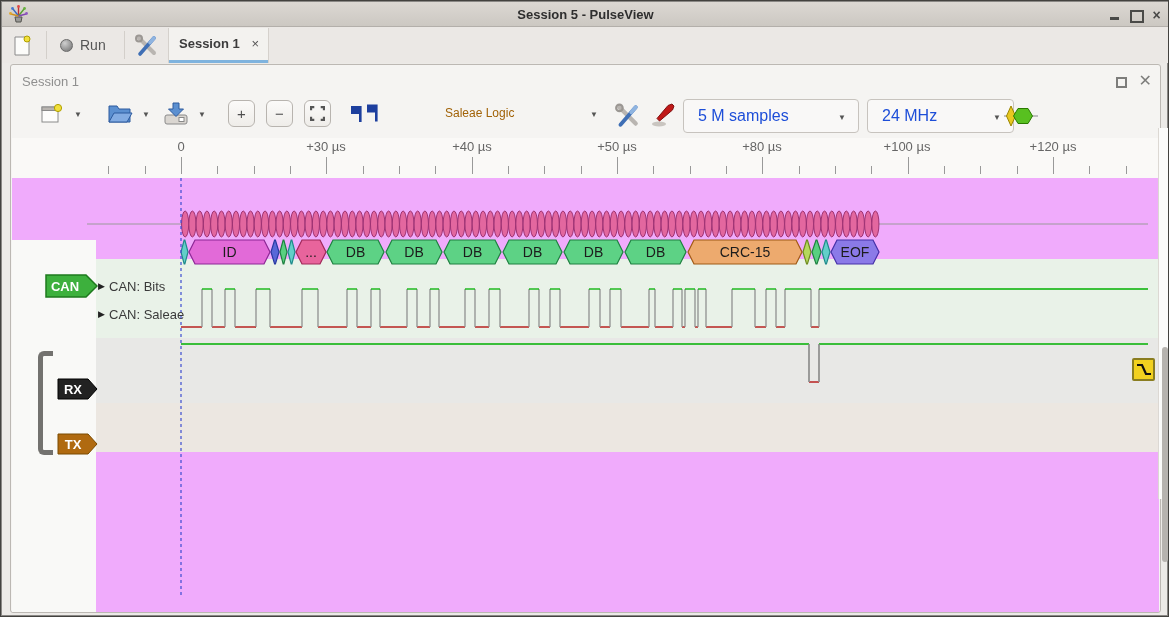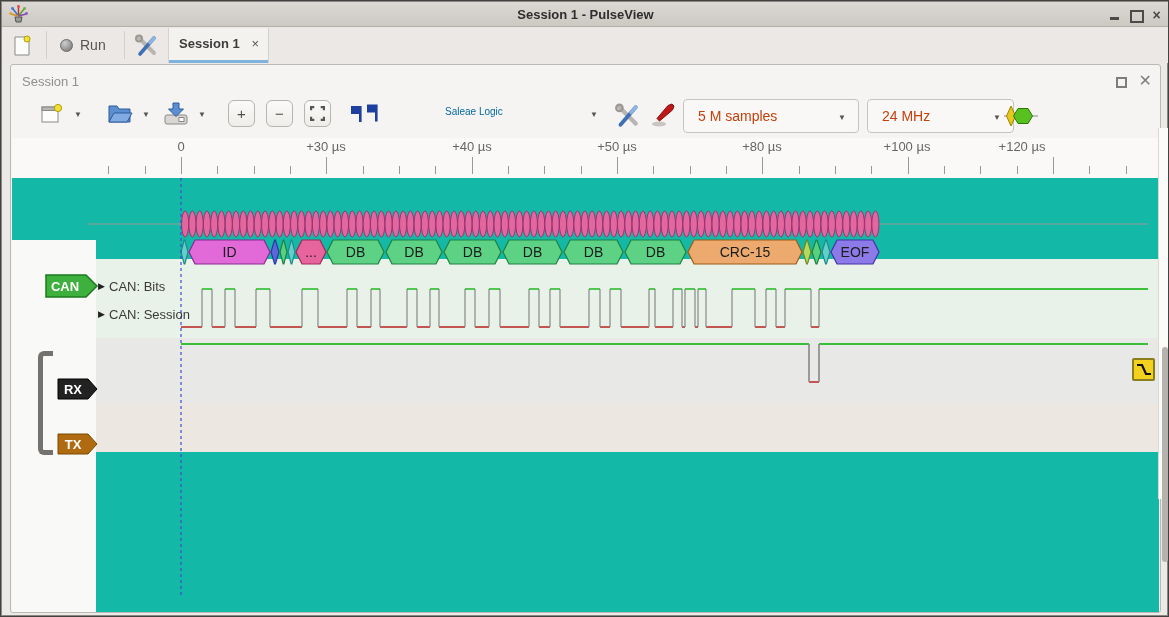--- a/index.html
+++ b/index.html
@@ -39,29 +39,29 @@
   .panel{left:9px;top:63px;width:1151px;height:549px;background:#f5f4f2;
     border:1px solid #bcb8b3;border-radius:3px;}
   .panel-title{left:11px;top:9px;font-size:13px;color:#8f8f8f;}
   .panel-undock{right:33px;top:12px;width:11px;height:11px;border:2px solid #7d7d7b;cursor:pointer;}
   .panel-close{right:8px;top:6px;font-size:16px;color:#7d7d7b;cursor:pointer;}
   .caret{font-size:8px;color:#555;cursor:pointer;}
   .sq-btn{width:27px;height:27px;border:1px solid #b8b4af;border-radius:6px;
     background:linear-gradient(#fbfaf9,#efede9);text-align:center;cursor:pointer;
     font-size:15px;color:#4e4e4e;line-height:25px;}
   .combo{height:34px;border:1px solid #c7c3be;border-radius:4px;background:#f9f8f7;cursor:pointer;}
-  .combo-text{left:14px;top:0;height:32px;line-height:32px;font-size:14px;color:#c2410c;}
+  .combo-text{left:14px;top:0;height:32px;line-height:32px;font-size:16px;color:#1d4ed8;}
   .combo-caret{right:12px;top:13px;}
-  .device-label{font-size:10px;color:#0369a1;cursor:pointer;}
+  .device-label{font-size:12px;color:#a16207;cursor:pointer;}
   
   .ruler{left:1px;top:73px;width:1147px;height:40px;background:#faf9f7;cursor:pointer;}
   .ruler-label{position:absolute;top:1px;font-size:13px;color:#666;transform:translateX(-50%);white-space:nowrap;}
   .rtick{position:absolute;width:1px;background:#999;}
   
-  .trace-area{left:1px;top:113px;width:1147px;height:434px;background:#14b8a6;overflow:hidden;cursor:default;}
+  .trace-area{left:1px;top:113px;width:1147px;height:434px;background:#f0abfc;overflow:hidden;cursor:default;}
   .band{left:84px;width:1062px;}
   .band-dec{top:81px;height:79px;background:#e9f2e8;}
   .band-rx{top:160px;height:65px;background:#e8e8e6;}
   .band-tx{top:225px;height:49px;background:#ece7e1;}
   .left-margin{left:0;top:62px;width:84px;height:372px;background:#f9f9f7;}
   .row-label{font-size:13px;color:#3a3a3a;white-space:nowrap;}
   .expander{font-size:9px;color:#222;cursor:pointer;}
   .wave-svg{left:0;top:0;pointer-events:none;}
   .trigger-badge{left:1120px;top:180px;width:23px;height:23px;background:#f2d11f;
     border:2px solid #8a7d20;border-radius:2px;cursor:pointer;}
@@ -83,21 +83,21 @@
       <line x1="10.5" y1="12" x2="5" y2="5" stroke="#3868c0" stroke-width="1.4"></line>
       <line x1="10.5" y1="12" x2="16" y2="5" stroke="#58a030" stroke-width="1.4"></line>
       <line x1="10.5" y1="12" x2="3" y2="10" stroke="#d09020" stroke-width="1.4"></line>
       <line x1="10.5" y1="12" x2="18" y2="10" stroke="#8048b0" stroke-width="1.4"></line>
       <circle cx="10.5" cy="2.5" r="1.4" fill="#e04848"></circle>
       <circle cx="4.5" cy="4.5" r="1.4" fill="#4878d0"></circle>
       <circle cx="16.5" cy="4.5" r="1.4" fill="#68b040"></circle>
       <circle cx="2.5" cy="9.5" r="1.4" fill="#e0a830"></circle>
       <circle cx="18.5" cy="9.5" r="1.4" fill="#9058c0"></circle>
     </svg>
-    <div class="abs title-text">Session 1 - PulseView</div>
+    <div class="abs title-text">Session 5 - PulseView</div>
     <div class="abs win-btn btn-min"></div>
     <div class="abs win-btn btn-max"></div>
     <div class="abs win-btn btn-close">×</div>
   </div>
 
   <div class="abs main-toolbar">
     <svg class="abs icon-btn" style="left:10px;top:7px" width="20" height="23" viewBox="0 0 20 23">
       <path d="M3 3 h10 l4 4 v14 H3 Z" fill="#fcfcfa" stroke="#8a8a8a"></path>
       <path d="M13 3 l4 4 h-4 Z" fill="#d8d4d0" stroke="#8a8a8a"></path>
       <circle cx="15" cy="5" r="3" fill="#f2e03c" stroke="#b0a000"></circle>
@@ -198,21 +198,21 @@
       </svg>
     </div>
 
     <div class="abs ruler" id="ruler">
         <div class="ruler-label" style="left: 169px;">0</div>
         <div class="ruler-label" style="left: 314px;">+30 µs</div>
         <div class="ruler-label" style="left: 460px;">+40 µs</div>
         <div class="ruler-label" style="left: 605px;">+50 µs</div>
         <div class="ruler-label" style="left: 750px;">+80 µs</div>
         <div class="ruler-label" style="left: 895px;">+100 µs</div>
-        <div class="ruler-label" style="left: 1010px;">+120 µs</div>
+        <div class="ruler-label" style="left: 1041px;">+120 µs</div>
         <div class="rtick" style="left: 96.334px; top: 28px; height: 8px;"></div>
         <div class="rtick" style="left: 132.667px; top: 28px; height: 8px;"></div>
         <div class="rtick" style="left: 169px; top: 19px; height: 17px;"></div>
         <div class="rtick" style="left: 205.333px; top: 28px; height: 8px;"></div>
         <div class="rtick" style="left: 241.666px; top: 28px; height: 8px;"></div>
         <div class="rtick" style="left: 277.999px; top: 28px; height: 8px;"></div>
         <div class="rtick" style="left: 314.332px; top: 19px; height: 17px;"></div>
         <div class="rtick" style="left: 350.665px; top: 28px; height: 8px;"></div>
         <div class="rtick" style="left: 386.998px; top: 28px; height: 8px;"></div>
         <div class="rtick" style="left: 423.331px; top: 28px; height: 8px;"></div>
@@ -473,21 +473,21 @@
           <line x1="169" y1="0" x2="169" y2="417" stroke="#3c4cd0" stroke-width="1.2" stroke-dasharray="3,3"></line>
         </svg>
 
       <svg class="abs tag-svg" style="left:33px;top:96px" width="53" height="24" viewBox="0 0 53 24">
         <polygon points="1,1 41,1 52,12 41,23 1,23" fill="#3db03d" stroke="#1e7a1e" stroke-width="1.5"></polygon>
         <text x="20" y="17" text-anchor="middle" font-size="13" font-weight="bold" fill="#ffffff" font-family="Liberation Sans, sans-serif">CAN</text>
       </svg>
       <div class="abs expander" style="left:86px;top:103px">▶</div>
       <div class="abs row-label" style="left:97px;top:101px">CAN: Bits</div>
       <div class="abs expander" style="left:86px;top:131px">▶</div>
-      <div class="abs row-label" style="left:97px;top:129px">CAN: Session</div>
+      <div class="abs row-label" style="left:97px;top:129px">CAN: Saleae</div>
 
       <div class="abs bracket"></div>
       <svg class="abs tag-svg" style="left:45px;top:200px" width="41" height="22" viewBox="0 0 41 22">
         <polygon points="1,1 31,1 40,11 31,21 1,21" fill="#222222" stroke="#000000"></polygon>
         <text x="16" y="16" text-anchor="middle" font-size="13" font-weight="bold" fill="#ffffff" font-family="Liberation Sans, sans-serif">RX</text>
       </svg>
       <svg class="abs tag-svg" style="left:45px;top:255px" width="41" height="22" viewBox="0 0 41 22">
         <polygon points="1,1 31,1 40,11 31,21 1,21" fill="#b06a10" stroke="#7a4a00"></polygon>
         <text x="16" y="16" text-anchor="middle" font-size="13" font-weight="bold" fill="#ffffff" font-family="Liberation Sans, sans-serif">TX</text>
       </svg>

